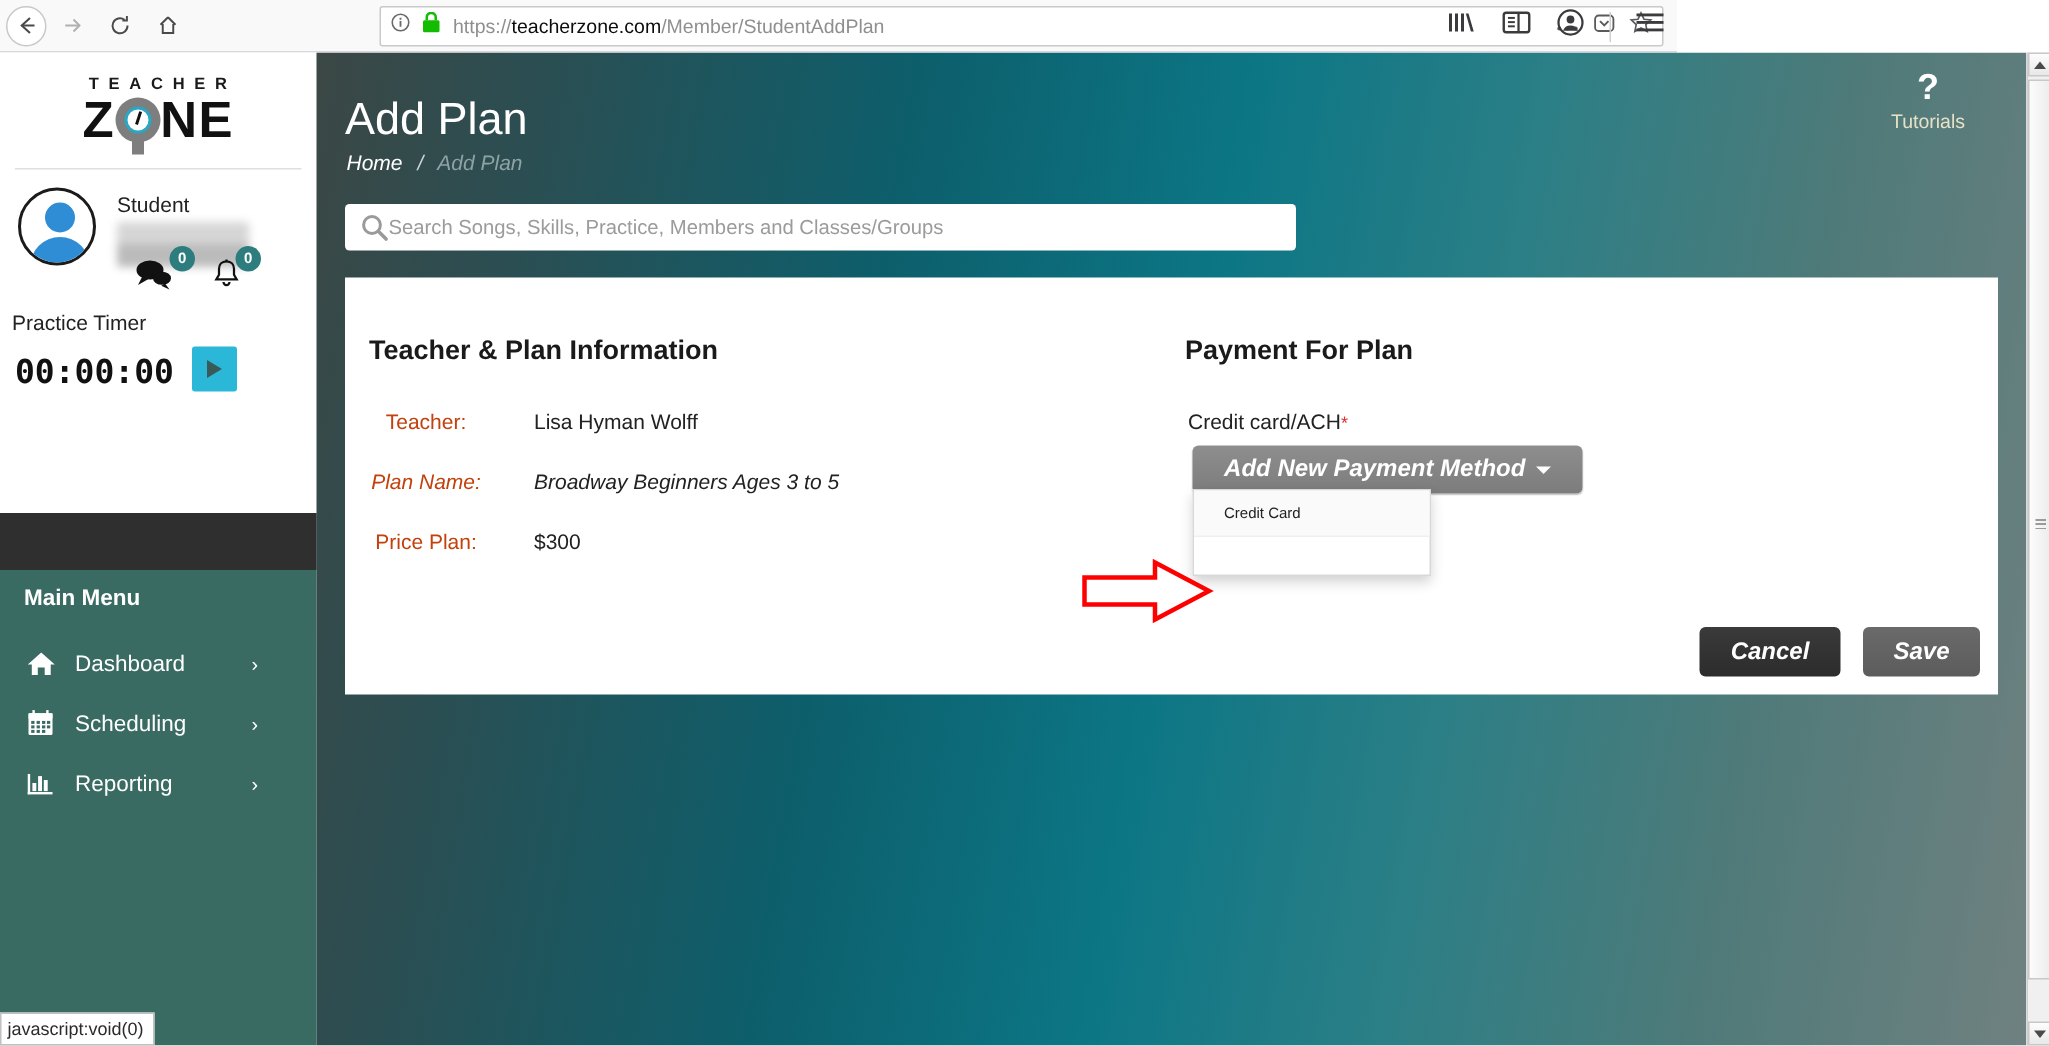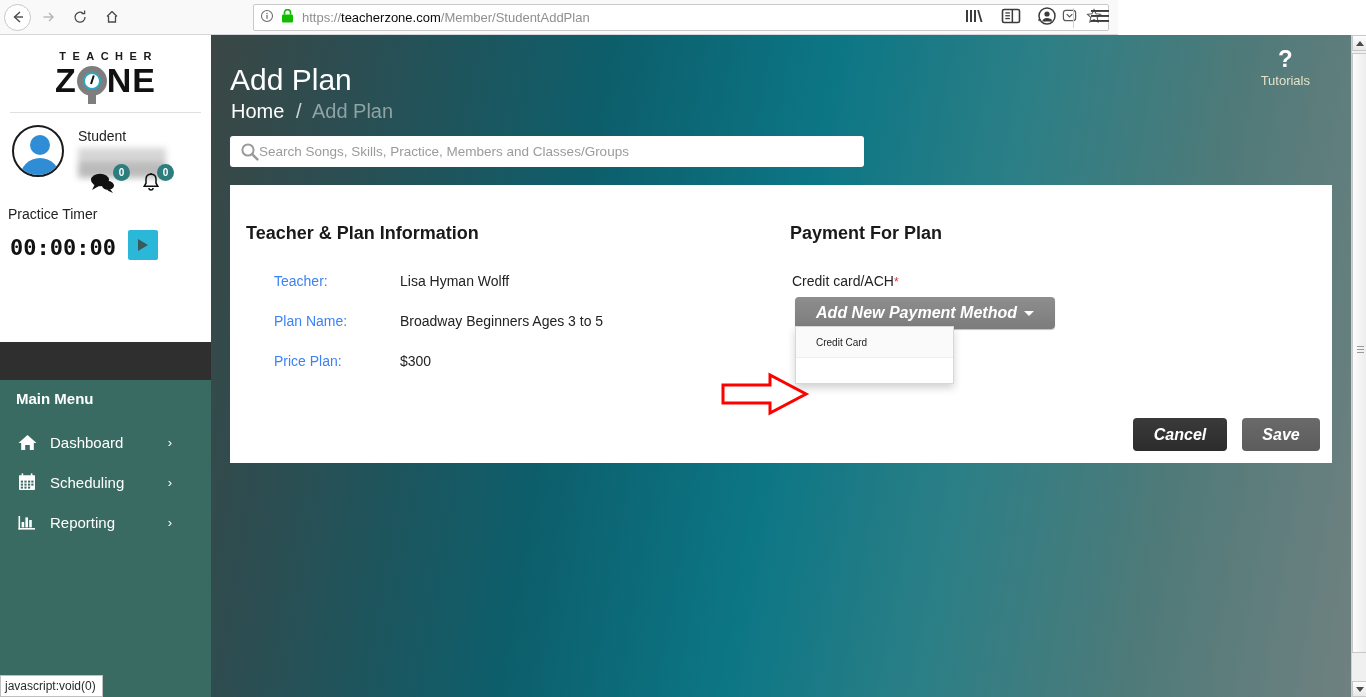--- a/index.html
+++ b/index.html
@@ -203,21 +203,21 @@
     position:absolute; left: 211px; top: 0;
     width: 1140px; height: 662px;
     background: linear-gradient(100deg, #3b4745 0%, #2b4e52 12%, #0d5e6b 32%, #0c7685 50%, #2c7f86 66%, #4e7a79 82%, #6f8180 100%);
   }
   .page-title {
     position:absolute; left: 19px; top: 28px;
     font-size: 30px; color:#fff; font-weight: normal;
   }
   .breadcrumb {
     position:absolute; left: 20px; top: 65px;
-    font-size: 20px; color:#fff;
+    font-size: 14px; color:#fff;font-style:italic;
   }
   .breadcrumb .crumb-link { color:#fff; }
   .breadcrumb .crumb-sep { color:#cfd6d6; margin: 0 6px; }
   .breadcrumb .crumb-cur { color:#8fa2a4; }
   .tutorials {
     position:absolute; right: 41px; top: 10px;
     text-align:center; cursor:pointer;
   }
   .tutorials .qmark { font-size: 24px; color:#fff; font-weight:bold; line-height: 28px;}
   .tutorials .tlabel { font-size: 13px; color:#e6e2c8; }
@@ -240,21 +240,21 @@
     position:absolute; font-size: 18px; font-weight: bold; color:#1a1a1a;
   }
   .sec-title.left { left: 16px; top: 38px; }
   .sec-title.right { left: 560px; top: 38px; }
 
   .field-row {
     position:absolute; display:flex; align-items:baseline;
     font-size: 14px; color:#222;
   }
   .field-label {
-    width: 108px; text-align: left; color:#3b82f6;margin-left:44px;
+    width: 108px; text-align: center; color:#c2410c;
   }
   .field-value { margin-left: 18px; color:#222; }
 
   .pay-label {
     position:absolute; left: 562px; top: 88px;
     font-size: 14px; color:#222;
   }
   .req { color:#e03030; font-size: 12px; }
 
   .dropdown-btn {
@@ -611,21 +611,21 @@
 
     <div class="card">
 
       <div class="sec-title left">Teacher &amp; Plan Information</div>
       <div class="sec-title right">Payment For Plan</div>
 
       <div class="field-row" style="left:0px; top:88px;">
         <span class="field-label">Teacher:</span>
         <span class="field-value">Lisa Hyman Wolff</span>
       </div>
-      <div class="field-row" style="left:0px; top:128px;">
+      <div class="field-row" style="left:0px; top:128px;font-style:italic;">
         <span class="field-label">Plan Name:</span>
         <span class="field-value">Broadway Beginners Ages 3 to 5</span>
       </div>
       <div class="field-row" style="left:0px; top:168px;">
         <span class="field-label">Price Plan:</span>
         <span class="field-value">$300</span>
       </div>
 
       <div class="pay-label">
         <span>Credit card/ACH</span><span class="req">*</span>

